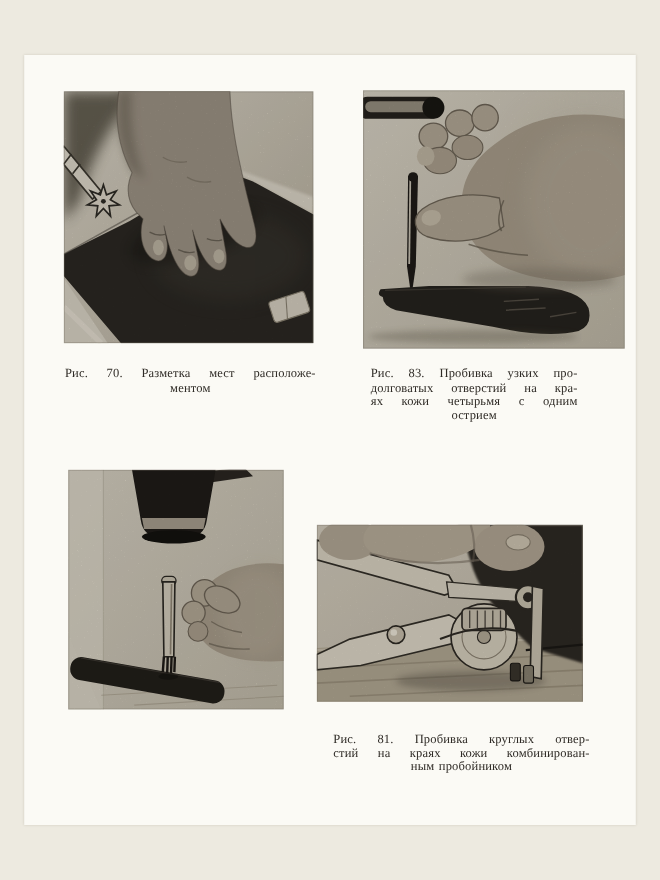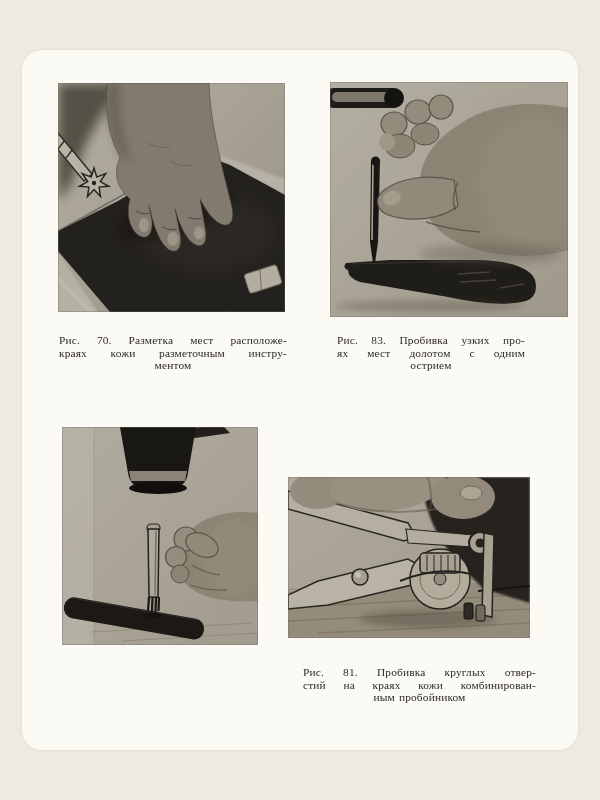--- a/index.html
+++ b/index.html
@@ -1,19 +1,19 @@
 <!DOCTYPE html>
 <html><head>
 <meta charset="utf-8">
 <style>
   html,body{margin:0;padding:0;}
   body{width:600px;height:800px;font-family:"Liberation Serif","DejaVu Serif",serif;}
   .screen{position:relative;width:600px;height:800px;background:#edeae0;overflow:hidden;}
   .paper{position:absolute;left:22px;top:50px;width:556px;height:700px;background:#fbfaf5;
-         box-shadow:0 0 2px rgba(120,110,90,.25);border-radius:20px;}
+         box-shadow:0 0 2px rgba(120,110,90,.25);}
   .photo{position:absolute;display:block;}
   .caption{position:absolute;color:#2f2b26;font-size:11.4px;line-height:12.7px;
            letter-spacing:.15px;word-spacing:1px;}
   .cl{display:block;width:100%;text-align:justify;text-align-last:justify;white-space:nowrap;}
   .cl.last{text-align:center;text-align-last:center;white-space:normal;}
   .cl.bold{font-weight:normal;}
 </style>
 </head>
 <body>
 
@@ -213,27 +213,27 @@
         <ellipse cx="175" cy="20" rx="32" ry="22" fill="#b2a694"></ellipse>
         <ellipse cx="183" cy="16" rx="11" ry="7" fill="#cfc5b2" stroke="#8a8070"></ellipse>
         <path d="M140,0 Q145,18 142,34" fill="none" stroke="#6f665a" stroke-width="2" opacity=".5"></path>
       </g>
       <rect width="242" height="161" filter="url(#g4)" opacity=".16"></rect>
       <rect x=".5" y=".5" width="241" height="160" fill="none" stroke="#6f695e" opacity=".35"></rect>
     </svg>
 
     <div class="caption" style="left:37px;top:284px;width:228px">
       <span class="cl">Рис. 70. Разметка мест расположе-</span>
-      <span class="cl">краях кожи разметочным инстру-</span>
       <span class="cl last">ментом</span>
     </div>
 
     <div class="caption" style="left:315px;top:284px;width:188px">
       <span class="cl">Рис. 83. Пробивка узких про-</span>
-      <span class="cl">ях мест долотом с одним</span>
+      <span class="cl">долговатых отверстий на кра-</span>
+      <span class="cl">ях кожи четырьмя с одним</span>
       <span class="cl last bold">острием</span>
     </div>
 
 
     <div class="caption" style="left:281px;top:616px;width:233px">
       <span class="cl">Рис. 81. Пробивка круглых отвер-</span>
       <span class="cl">стий на краях кожи комбинирован-</span>
       <span class="cl last bold">ным пробойником</span>
     </div>
 

